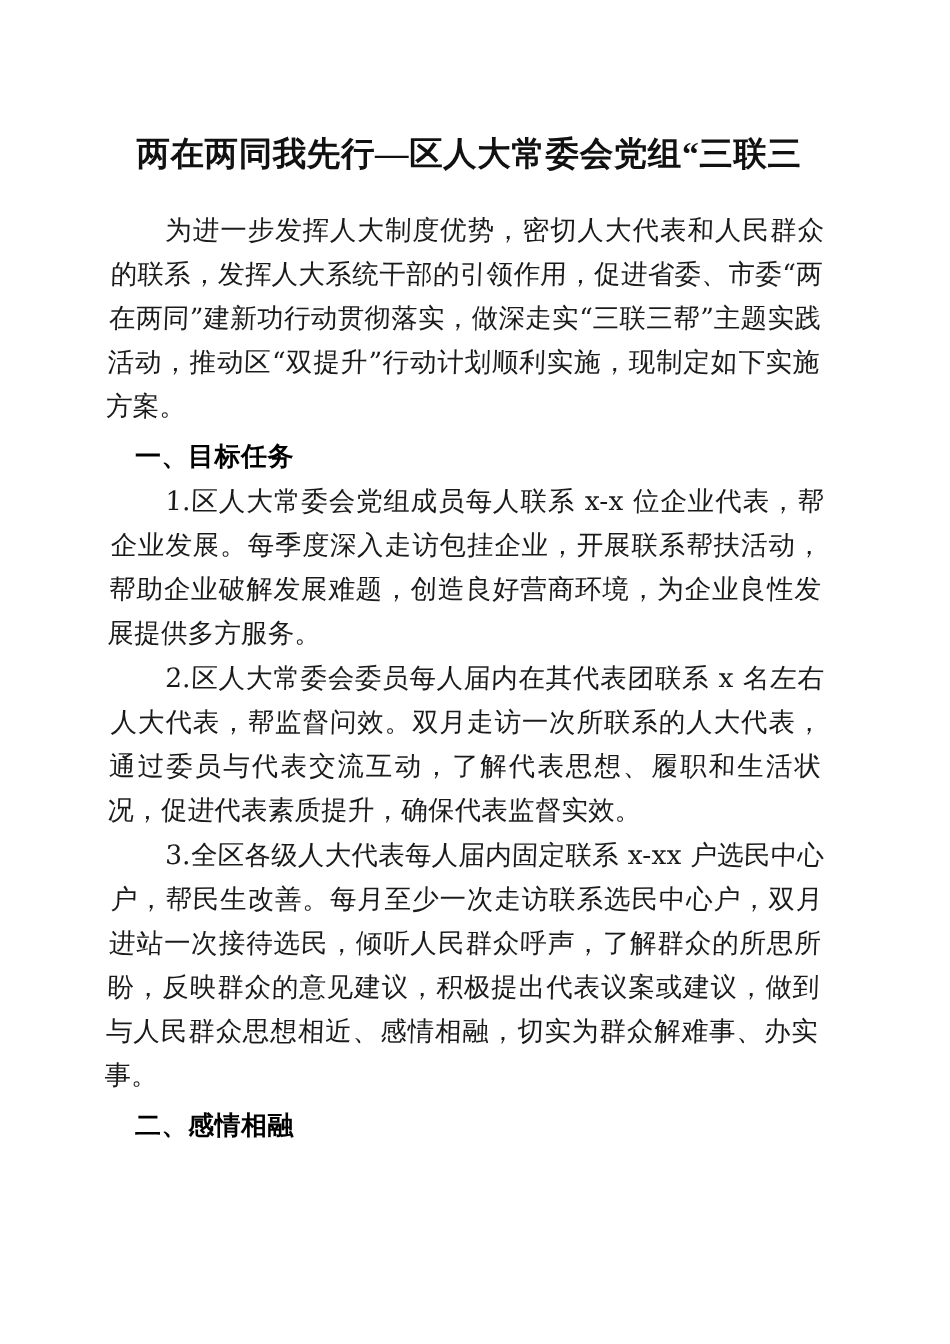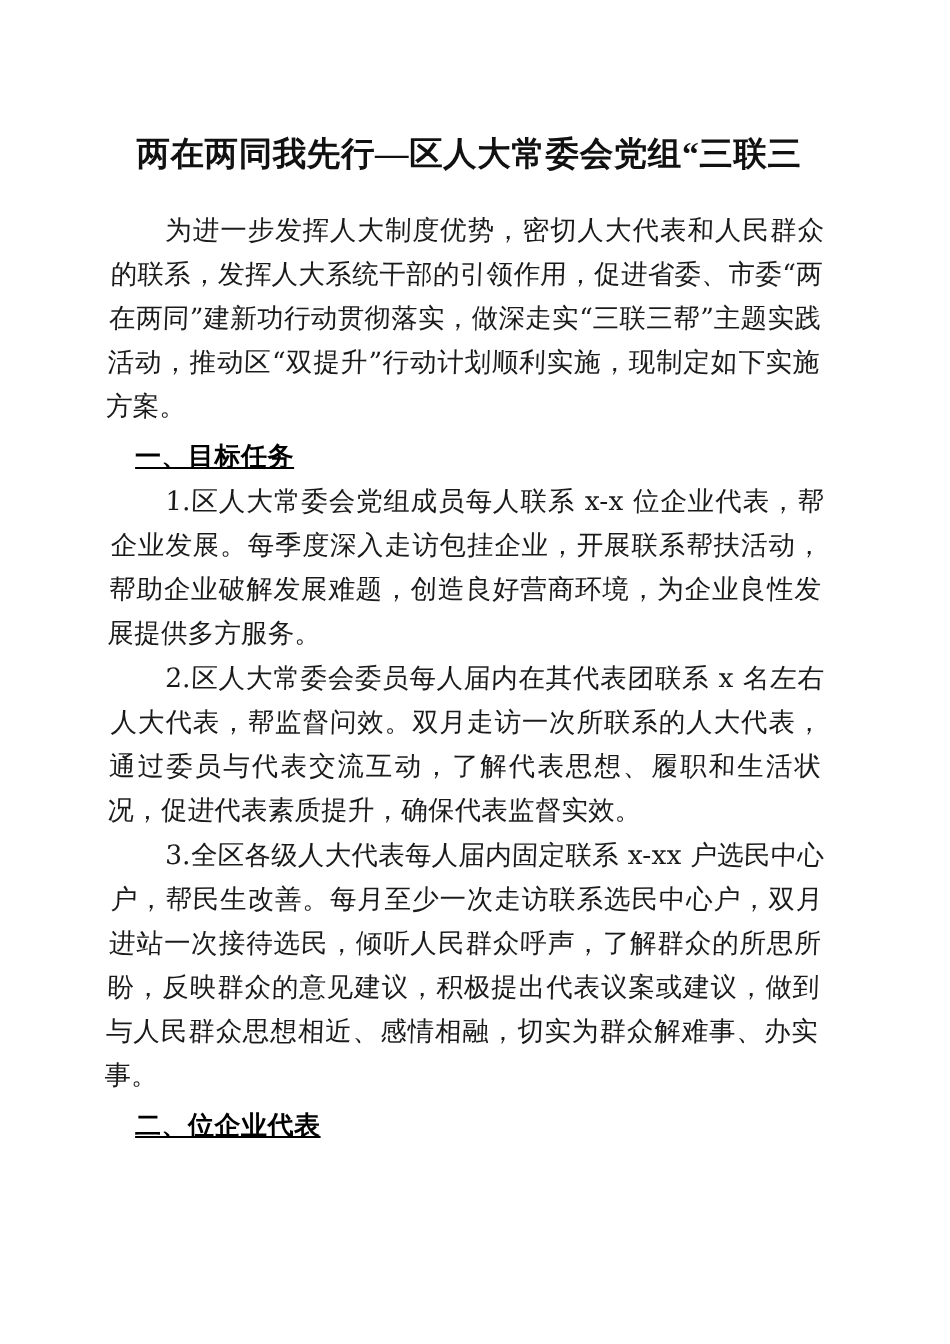--- a/index.html
+++ b/index.html
@@ -67,21 +67,21 @@
   .section-heading {
     font-family: "Liberation Sans", "DejaVu Sans", sans-serif;
     font-weight: bold;
     font-size: 26px;
     line-height: 44px;
     color: #000000;
     margin: 0;
     text-indent: 0.85em;
     letter-spacing: 0.5px;
   }
-  .heading-gap-top { margin-top: 6px; text-decoration: underline; }
+  .heading-gap-top { margin-top: 6px; }
 
   
   .blk { display: block; }
 </style>
 </head>
 <body>
 
 <div class="page">
   <div class="doc-body">
 
@@ -92,16 +92,16 @@
     <p class="para first-para">为进一步发挥人大制度优势，密切人大代表和人民群众的联系，发挥人大系统干部的引领作用，促进省委、市委“两在两同”建新功行动贯彻落实，做深走实“三联三帮”主题实践活动，推动区“双提升”行动计划顺利实施，现制定如下实施方案。</p>
 
     <h2 class="section-heading heading-gap-top">一、目标任务</h2>
 
     <p class="para item">1.区人大常委会党组成员每人联系 x-x 位企业代表，帮企业发展。每季度深入走访包挂企业，开展联系帮扶活动，帮助企业破解发展难题，创造良好营商环境，为企业良性发展提供多方服务。</p>
 
     <p class="para item">2.区人大常委会委员每人届内在其代表团联系 x 名左右人大代表，帮监督问效。双月走访一次所联系的人大代表，通过委员与代表交流互动，了解代表思想、履职和生活状况，促进代表素质提升，确保代表监督实效。</p>
 
     <p class="para item">3.全区各级人大代表每人届内固定联系 x-xx 户选民中心户，帮民生改善。每月至少一次走访联系选民中心户，双月进站一次接待选民，倾听人民群众呼声，了解群众的所思所盼，反映群众的意见建议，积极提出代表议案或建议，做到与人民群众思想相近、感情相融，切实为群众解难事、办实事。</p>
 
-    <h2 class="section-heading heading-gap-top">二、位企业代表</h2>
+    <h2 class="section-heading heading-gap-top">二、感情相融</h2>
 
   </div>
 </div>
 
 </body></html>

